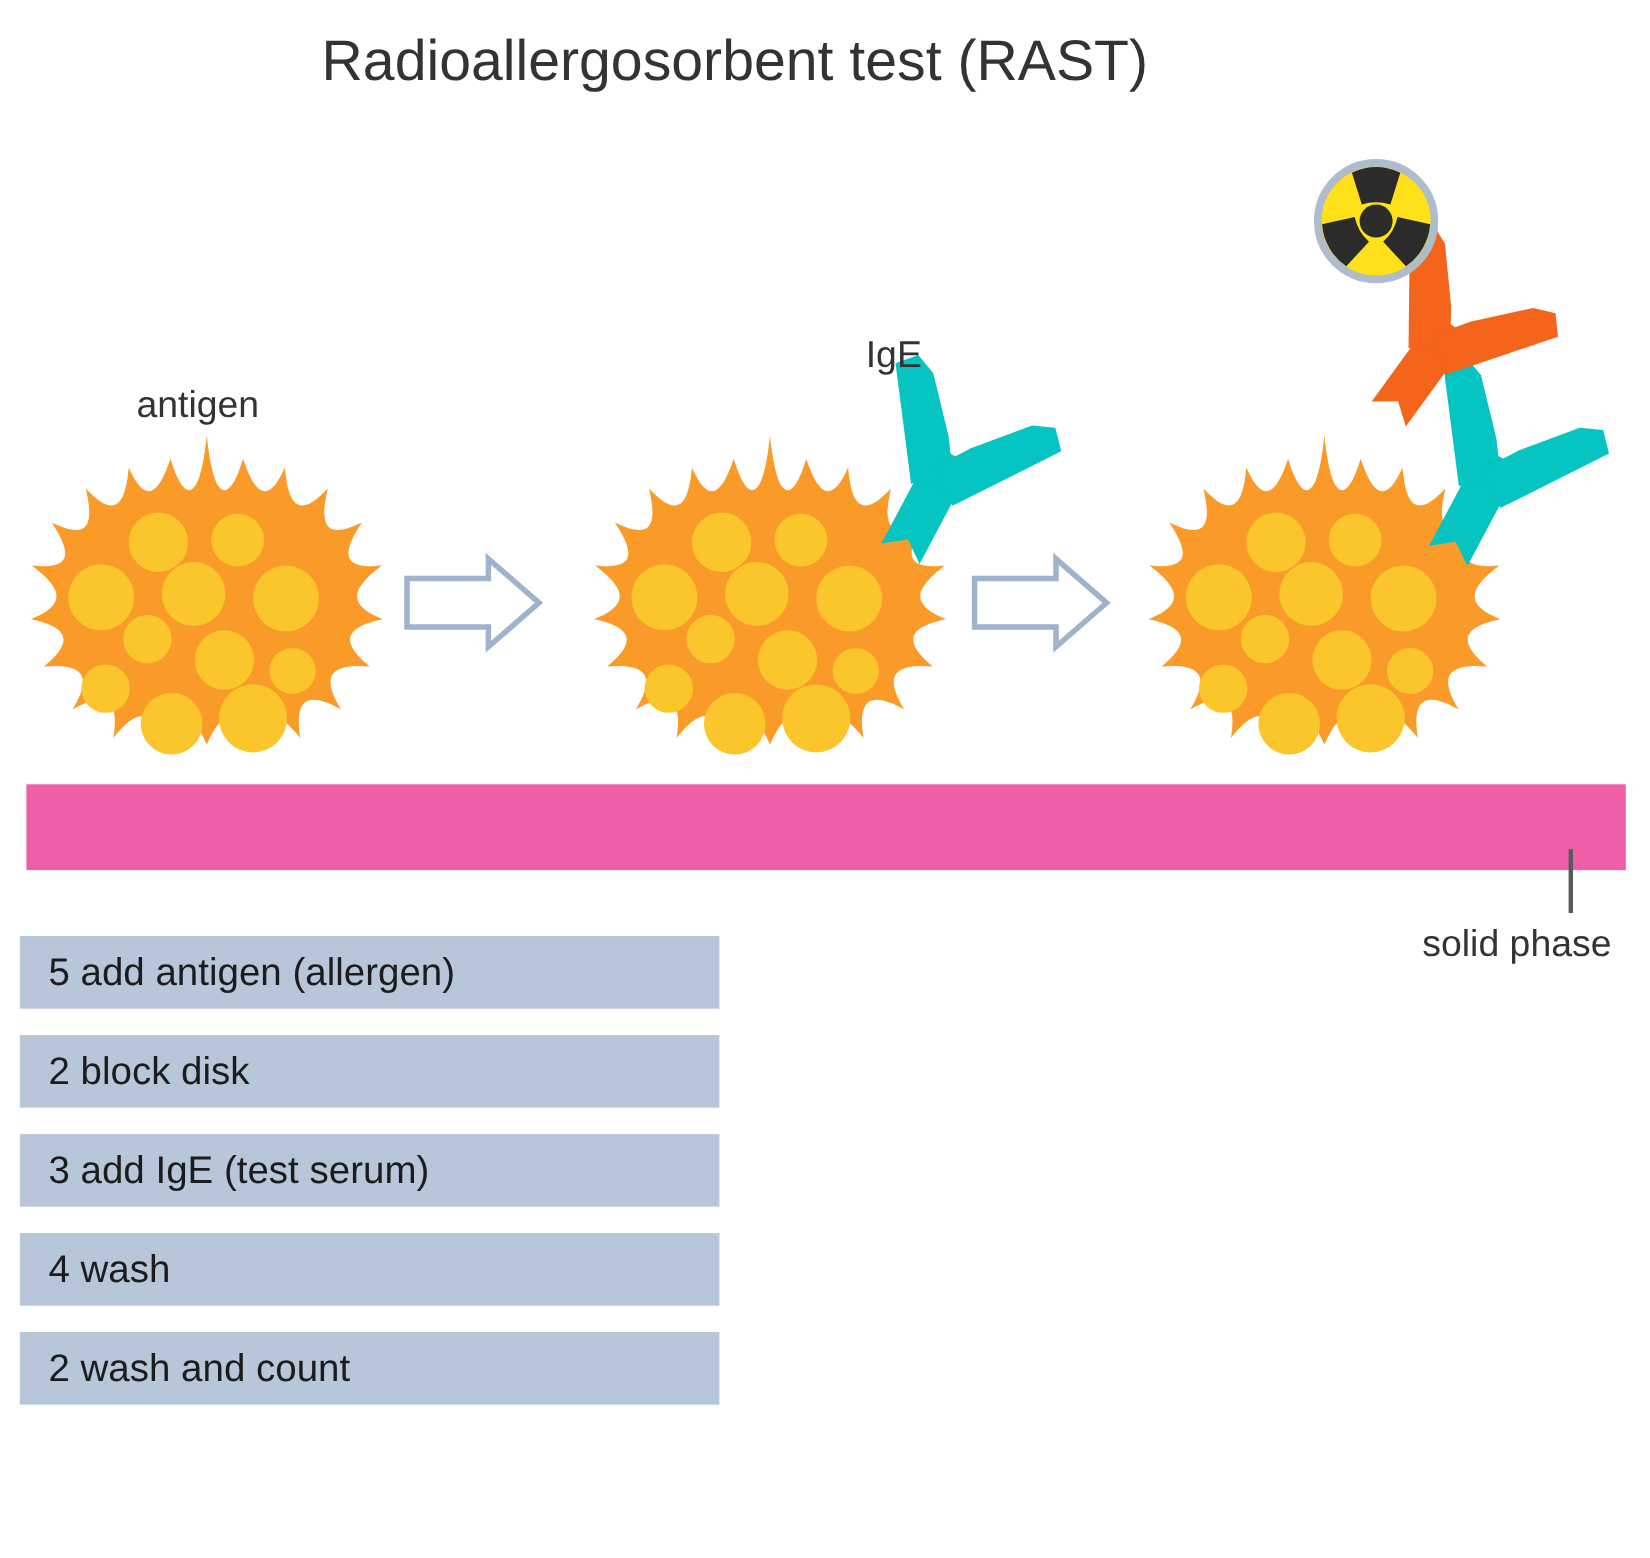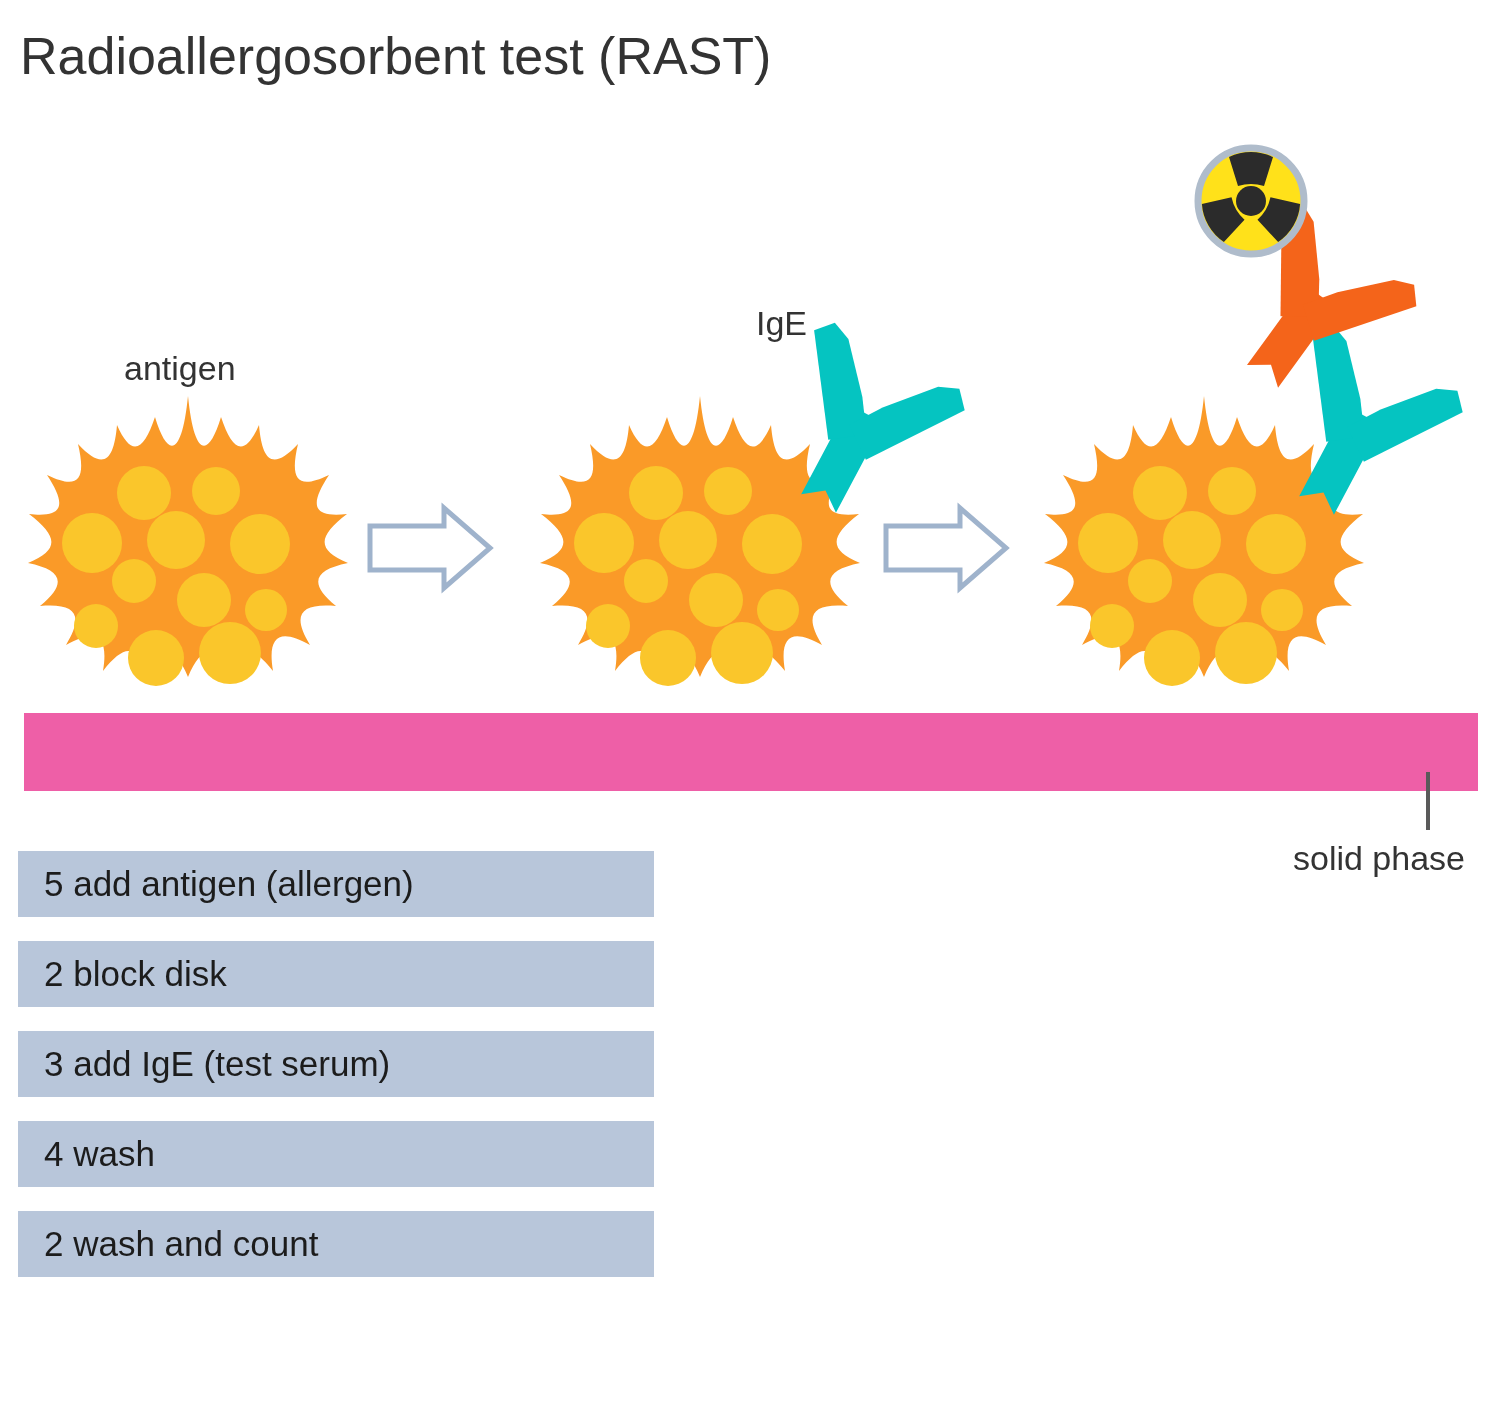--- a/index.html
+++ b/index.html
@@ -18,45 +18,45 @@
     height: 1416px;
     background: #ffffff;
     overflow: hidden;
   }
   
   #diagram-title {
     position: absolute;
     left: 0;
     top: 28px;
     width: 1336px;
+    text-align: center;
     font-size: 52px;
     font-weight: 400;
     color: #333333;
     letter-spacing: 0px;
     line-height: 1.1;
-    margin-left: 20px;
   }
   
   #scene {
     position: absolute;
     left: 0;
     top: 0;
     width: 1500px;
     height: 1416px;
   }
   
   .scene-label {
     position: absolute;
     font-size: 34px;
     color: #333333;
     white-space: nowrap;
     line-height: 1.18;
   }
   #label-antigen { left: 124px; top: 348px; }
-  #label-ige     { left: 756px; top: 303px; }
+  #label-ige     { left: 787px; top: 303px; }
   #label-anti-ige{ left: 1332px; top: 163px; }
   #label-solid-phase { left: 1293px; top: 838px; text-align: center; }
 
   
   #steps-list {
     position: absolute;
     left: 18px;
     top: 851px;
     width: 636px;
   }

